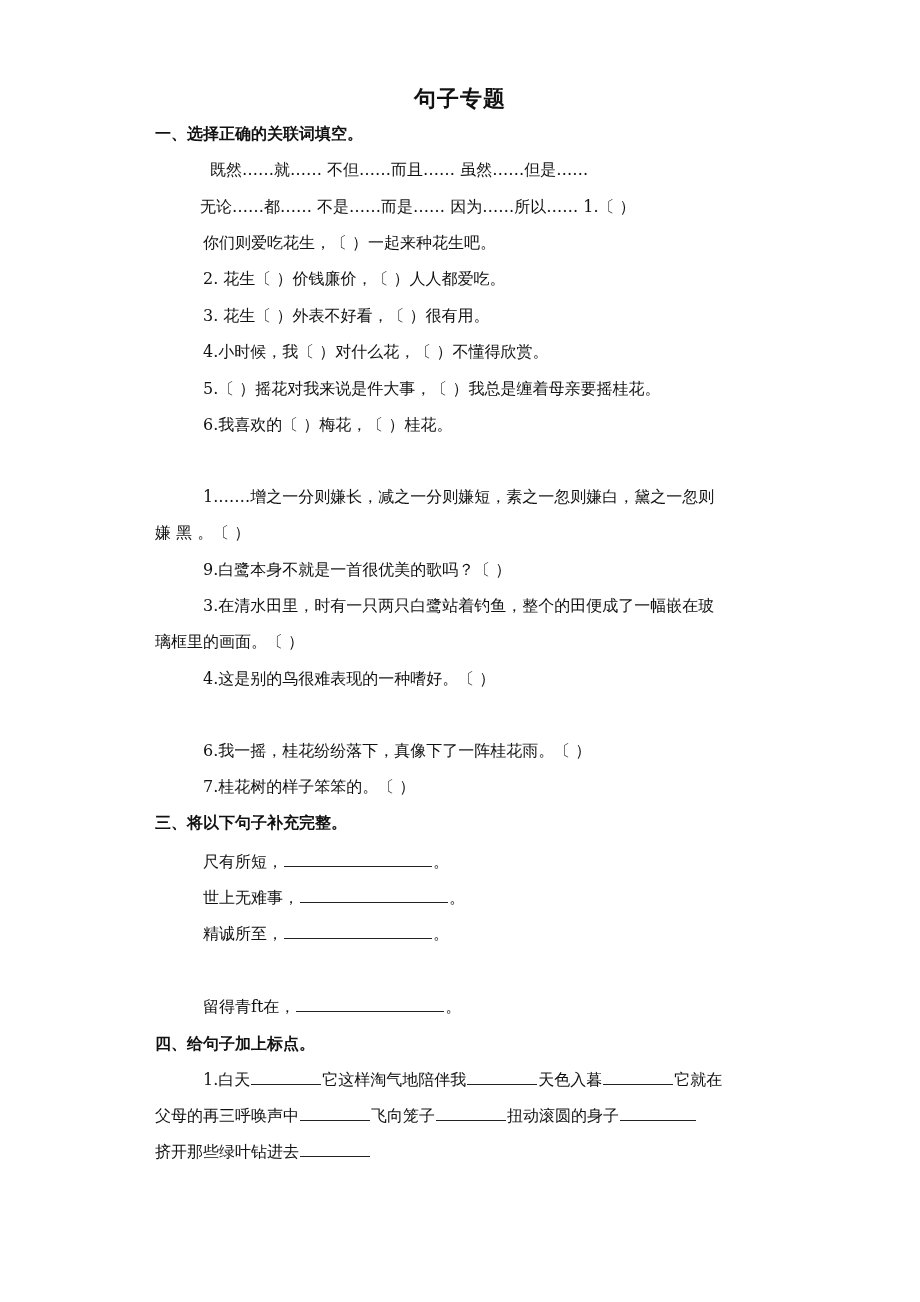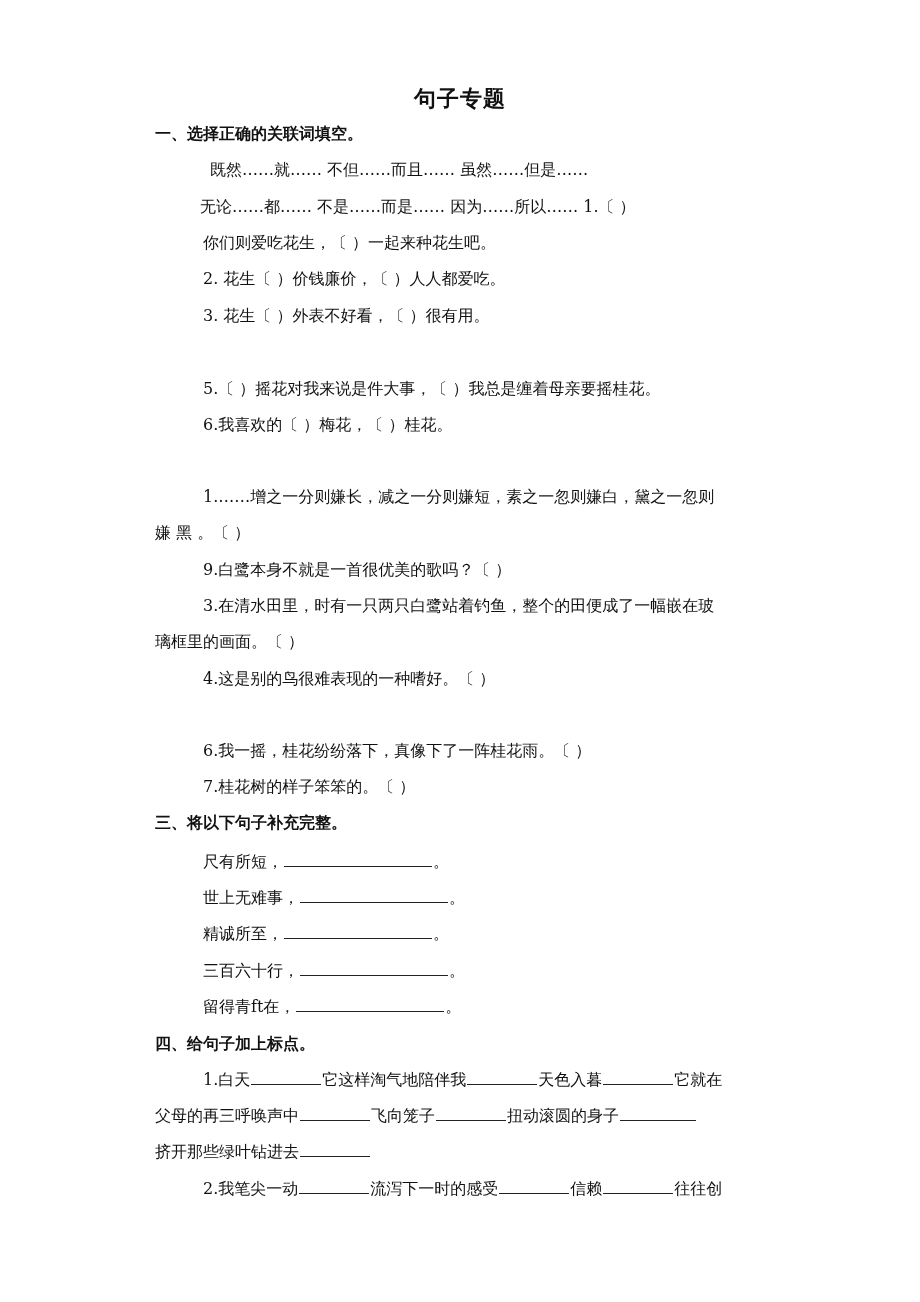--- a/index.html
+++ b/index.html
@@ -24,20 +24,21 @@
 
 <div class="page">
   <div class="title">句子专题</div>
 
   <div class="h" style="top:124px">一、选择正确的关联词填空。</div>
   <div class="ln" style="top:160px;left:210px">既然……就……  不但……而且……  虽然……但是……</div>
   <div class="ln" style="top:197px;left:200px">无论……都……  不是……而是……  因为……所以……  1.〔    ）</div>
   <div class="ln ind" style="top:233px">你们则爱吃花生，〔      ）一起来种花生吧。</div>
   <div class="ln ind" style="top:269px">2.  花生〔 ）价钱廉价，〔 ）人人都爱吃。</div>
   <div class="ln ind" style="top:306px">3.  花生〔 ）外表不好看，〔 ）很有用。</div>
+  <div class="ln ind" style="top:342px">4.小时候，我〔 ）对什么花，〔 ）不懂得欣赏。</div>
   <div class="ln ind" style="top:379px">5.〔 ）摇花对我来说是件大事，〔 ）我总是缠着母亲要摇桂花。</div>
   <div class="ln ind" style="top:415px">6.我喜欢的〔 ）梅花，〔 ）桂花。</div>
 
   <div class="ln ind" style="top:487px">1.……增之一分则嫌长，减之一分则嫌短，素之一忽则嫌白，黛之一忽则</div>
   <div class="ln full" style="top:523px">嫌 黑 。〔 ）</div>
   <div class="ln ind" style="top:560px">9.白鹭本身不就是一首很优美的歌吗？〔 ）</div>
   <div class="ln ind" style="top:596px">3.在清水田里，时有一只两只白鹭站着钓鱼，整个的田便成了一幅嵌在玻</div>
   <div class="ln full" style="top:632px">璃框里的画面。〔 ）</div>
   <div class="ln ind" style="top:669px">4.这是别的鸟很难表现的一种嗜好。〔 ）</div>
   <div class="ln ind" style="top:741px">6.我一摇，桂花纷纷落下，真像下了一阵桂花雨。〔 ）</div>
@@ -46,33 +47,27 @@
   <div class="h" style="top:813px">三、将以下句子补充完整。</div>
   <div class="ln ind" style="top:850px">
     <span>尺有所短，</span><span class="blank b13"></span><span>。</span>
   </div>
   <div class="ln ind" style="top:886px">
     <span>世上无难事，</span><span class="blank b13"></span><span>。</span>
   </div>
   <div class="ln ind" style="top:922px">
     <span>精诚所至，</span><span class="blank b13"></span><span>。</span>
   </div>
-  <div class="ln ind" style="top:959px">
-    <span>三百六十行，</span><span class="blank b13"></span><span>。</span>
-  </div>
   <div class="ln ind" style="top:995px">
     <span>留得青ft在，</span><span class="blank b13"></span><span>。</span>
   </div>
 
   <div class="h" style="top:1034px">四、给句子加上标点。</div>
   <div class="ln ind spread" style="top:1068px;width:580px">
     <span><span>1.白天</span><span class="blank b8"></span><span>它这样淘气地陪伴我</span><span class="blank b8"></span><span>天色入暮</span><span class="blank b8"></span><span>它就在</span></span>
   </div>
   <div class="ln full" style="top:1140px">
     <span>挤开那些绿叶钻进去</span><span class="blank b8"></span>
   </div>
   <div class="ln full" style="top:1104px">
     <span>父母的再三呼唤声中</span><span class="blank b8"></span><span>飞向笼子</span><span class="blank b8"></span><span>扭动滚圆的身子</span><span class="blank b8" style="width:76px"></span>
   </div>
-  <div class="ln ind" style="top:1177px">
-    <span>2.我笔尖一动</span><span class="blank b8"></span><span>流泻下一时的感受</span><span class="blank b8"></span><span>信赖</span><span class="blank b8"></span><span>往往创</span>
-  </div>
 </div>
 
 </body></html>

